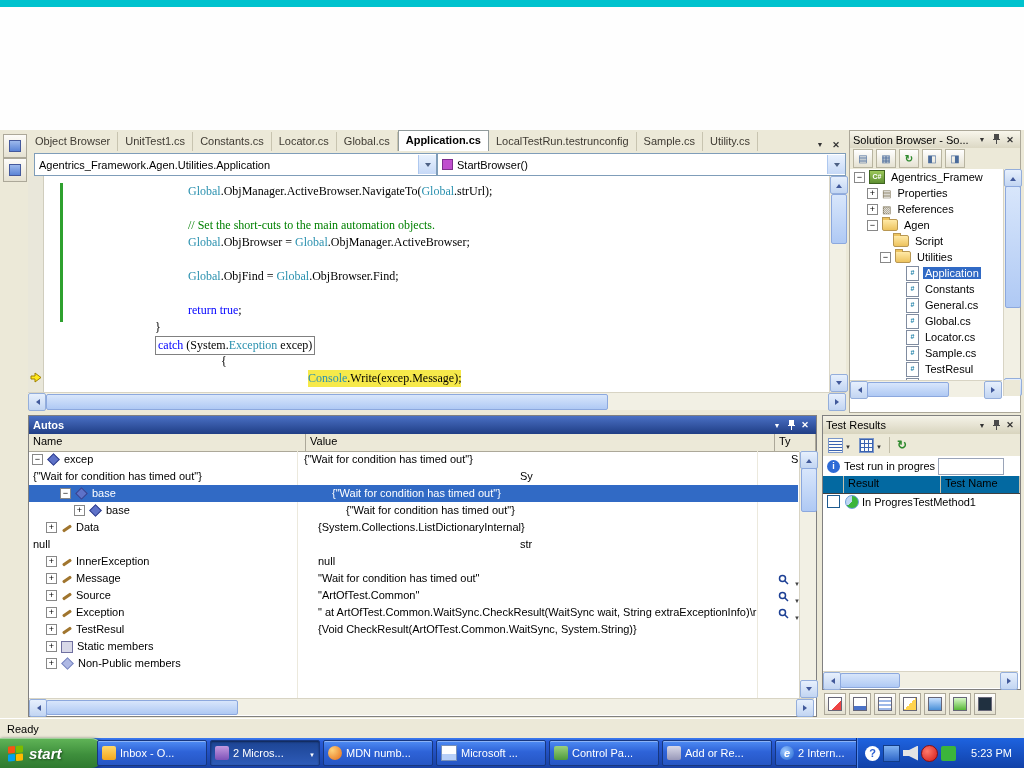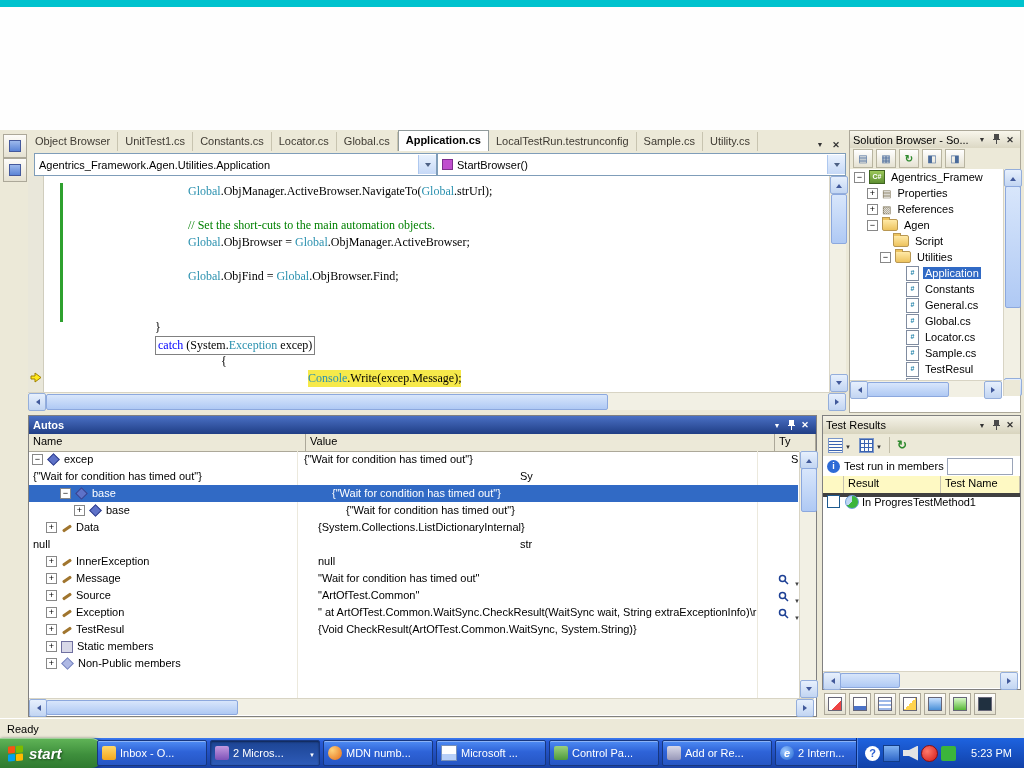--- a/index.html
+++ b/index.html
@@ -98,21 +98,21 @@
   .i-grid{width:13px;height:13px;background:#FCFCF8;border:1px solid #7A96C8;background-image:linear-gradient(#3A62B0 1px,transparent 1px),linear-gradient(90deg,#3A62B0 1px,transparent 1px);background-size:4px 4px}
   .i-ref::before{content:"↻";color:#2E8A2E;font-weight:bold;font-size:12px}
   .tsep{width:1px;height:16px;background:#C0BCA8;margin:0 2px}
   .tgd::before{content:"▼";font-size:6px;color:#333;margin-left:2px}
   .tr-status{position:absolute;left:0;top:40px;right:0;height:20px;display:flex;align-items:center;padding:0 4px;background:#fff;border-bottom:1px solid #E6E3D4}
   .info{width:13px;height:13px;border-radius:50%;background:#2E6BD6;color:#fff;text-align:center;font-weight:bold;font-size:9px;line-height:13px;flex:none}
   .info::before{content:"i"}
   .tr-stext{margin-left:4px;white-space:nowrap;overflow:hidden}
   .pbar{margin-left:3px;width:62px;height:13px;border:1px solid #9AA4B8;background:#fff;padding:1px;flex:none}
   .pfill{height:100%;width:75%;background:repeating-linear-gradient(90deg,#46C846 0 8px,#fff 8px 10px)}
-  .tr-ghead{position:absolute;left:0;top:60px;right:0;height:17px;background:#fef9c3;border-bottom:4px solid #404040;display:flex}
+  .tr-ghead{position:absolute;left:0;top:60px;right:0;height:17px;background:#0369a1;border-bottom:1px solid #404040;display:flex}
   .tgc{border-right:1px solid #C6C2AE;padding:1px 4px;overflow:hidden;white-space:nowrap}
   .tgc.c0{width:20px;padding:1px 0}.tgc.c1{width:88px}.tgc.c2{flex:1}
   .tr-row{position:absolute;left:0;top:77px;right:0;height:17px;display:flex;align-items:center}
   .cb{width:11px;height:11px;border:1px solid #1D5A8F;background:#fff;margin:0 5px 0 4px;flex:none}
   .spin{width:12px;height:12px;border-radius:50%;background:conic-gradient(#3BB53B 0 65%,#BFD8F4 65% 100%);border:1px solid #6A9ED8;margin-right:3px;flex:none}
   .tr-rc1{width:68px;display:flex;align-items:center;overflow:hidden;white-space:nowrap}
   .tr-rc2{flex:1;overflow:hidden;white-space:nowrap}
   .tr-hsb{left:0;top:255px;width:195px;height:16px;border-top:1px solid #D8D4C4}
 
   
@@ -250,20 +250,21 @@
       </div>
       <div class="edcode">
         <div class="greenbar"></div>
         <div class="cl" style="top:7px"><span class="lw" style="margin-left:144px"><span class="tk-t">Global</span><span class="tk-p">.ObjManager.ActiveBrowser.NavigateTo(</span><span class="tk-t">Global</span><span class="tk-p">.strUrl);</span></span></div>
         <div class="cl" style="top:24px"><span class="lw"></span></div>
         <div class="cl" style="top:41px"><span class="lw" style="margin-left:144px"><span class="tk-c">// Set the short-cuts to the main automation objects.</span></span></div>
         <div class="cl" style="top:58px"><span class="lw" style="margin-left:144px"><span class="tk-t">Global</span><span class="tk-p">.ObjBrowser = </span><span class="tk-t">Global</span><span class="tk-p">.ObjManager.ActiveBrowser;</span></span></div>
         <div class="cl" style="top:75px"><span class="lw"></span></div>
         <div class="cl" style="top:92px"><span class="lw" style="margin-left:144px"><span class="tk-t">Global</span><span class="tk-p">.ObjFind = </span><span class="tk-t">Global</span><span class="tk-p">.ObjBrowser.Find;</span></span></div>
         <div class="cl" style="top:109px"><span class="lw"></span></div>
+        <div class="cl" style="top:126px"><span class="lw" style="margin-left:144px"><span class="tk-k">return true</span><span class="tk-p">;</span></span></div>
         <div class="cl" style="top:143px"><span class="lw" style="margin-left:111px"><span class="tk-p">}</span></span></div>
         <div class="cl" style="top:160px"><span class="lw boxed" style="margin-left:111px"><span class="tk-k">catch</span><span class="tk-p"> (System.</span><span class="tk-t">Exception</span><span class="tk-p"> excep)</span></span></div>
         <div class="cl" style="top:177px"><span class="lw" style="margin-left:177px"><span class="tk-p">{</span></span></div>
         <div class="cl" style="top:194px"><span class="lw hl" style="margin-left:264px"><span class="tk-t">Console</span><span class="tk-p">.Write(excep.Message);</span></span></div>
       </div>
       <div class="sbtrack abs edvsb">
         <span class="sbb" style="top:0;left:0">
             <span class="t-up"></span>
           </span>
         <span class="sbt" style="top:18px;left:1px;width:14px;height:48px"></span>
@@ -468,21 +469,21 @@
             <span class="i-grid"></span>
             <span class="tgd"></span>
           </span>
         <span class="tsep"></span>
         <span class="trbtn">
             <span class="i-ref"></span>
           </span>
       </div>
       <div class="tr-status">
         <span class="info"></span>
-        <span class="tr-stext">Test run in members</span>
+        <span class="tr-stext">Test run in progres</span>
         <span class="pbar"><span class="pfill"></span></span>
       </div>
       <div class="tr-ghead">
         <div class="tgc c0"></div>
         <div class="tgc c1">Result</div>
         <div class="tgc c2">Test Name</div>
       </div>
       <div class="tr-row">
         <span class="cb"></span>
         <span class="tr-rc1">

